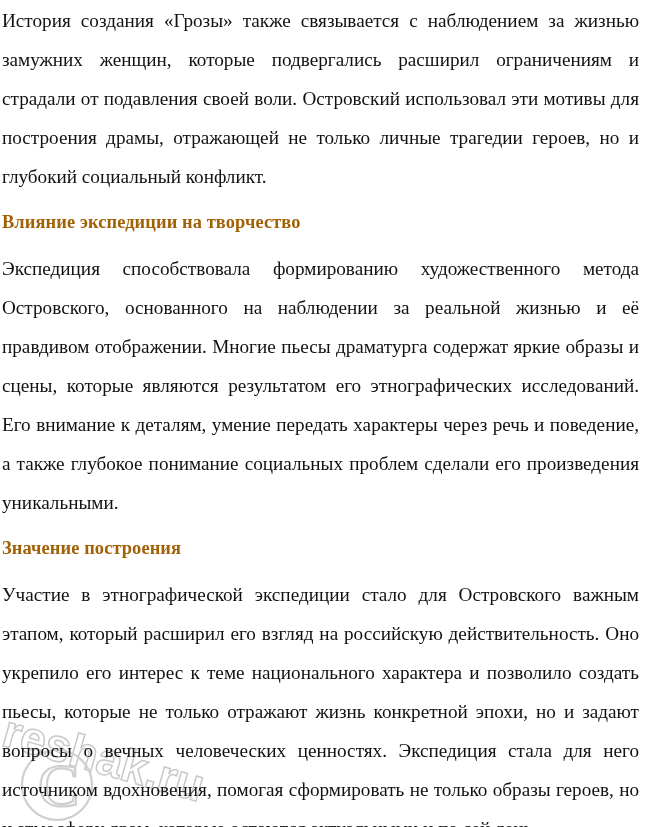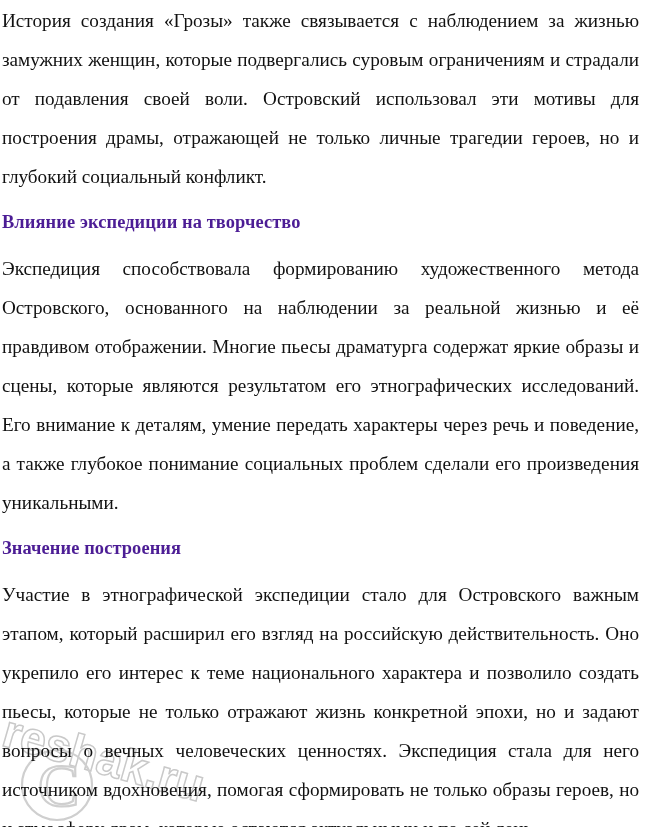--- a/index.html
+++ b/index.html
@@ -51,21 +51,21 @@
   .para.first {
     margin-top: 1px;
   }
 
   .heading {
     margin: 0;
     font-size: 18.4px;
     line-height: 39px;
     font-weight: bold;
     text-align: left;
-    color: #4c1d95;
+    color: #a16207;
     letter-spacing: 0.1px;
   }
 
   .gap-before-heading { margin-top: 7px; }
   .gap-after-heading  { margin-top: 7px; }
 
   
   #watermark {
     position: absolute;
     left: 0px;
@@ -110,21 +110,21 @@
 
       <text class="wm-text" x="0" y="55" font-size="46" transform="rotate(16 0 55)">reshak.ru</text>
 
       <circle class="wm-circle" cx="57" cy="95" r="35"></circle>
       <text class="wm-c-glyph" x="38" y="116" font-size="62">C</text>
     </svg>
   </div>
 
   <div id="text-column">
 
-    <p class="para first">История создания «Грозы» также связывается с наблюдением за жизнью замужних женщин, которые подвергались суровым ограничениям и страдали от подавления своей воли. Островский использовал эти мотивы для построения драмы, отражающей не только личные трагедии героев, но и глубокий социальный конфликт.</p>
+    <p class="para first">История создания «Грозы» также связывается с наблюдением за жизнью замужних женщин, которые подвергались расширил ограничениям и страдали от подавления своей воли. Островский использовал эти мотивы для построения драмы, отражающей не только личные трагедии героев, но и глубокий социальный конфликт.</p>
 
     <h2 class="heading gap-before-heading">Влияние экспедиции на творчество</h2>
 
     <p class="para gap-after-heading">Экспедиция способствовала формированию художественного метода Островского, основанного на наблюдении за реальной жизнью и её правдивом отображении. Многие пьесы драматурга содержат яркие образы и сцены, которые являются результатом его этнографических исследований. Его внимание к деталям, умение передать характеры через речь и поведение, а также глубокое понимание социальных проблем сделали его произведения уникальными.</p>
 
     <h2 class="heading gap-before-heading">Значение построения</h2>
 
     <p class="para gap-after-heading">Участие в этнографической экспедиции стало для Островского важным этапом, который расширил его взгляд на российскую действительность. Оно укрепило его интерес к теме национального характера и позволило создать пьесы, которые не только отражают жизнь конкретной эпохи, но и задают вопросы о вечных человеческих ценностях. Экспедиция стала для него источником вдохновения, помогая сформировать не только образы героев, но и атмосферу драм, которые остаются актуальными и по сей день.</p>
 
   </div>

